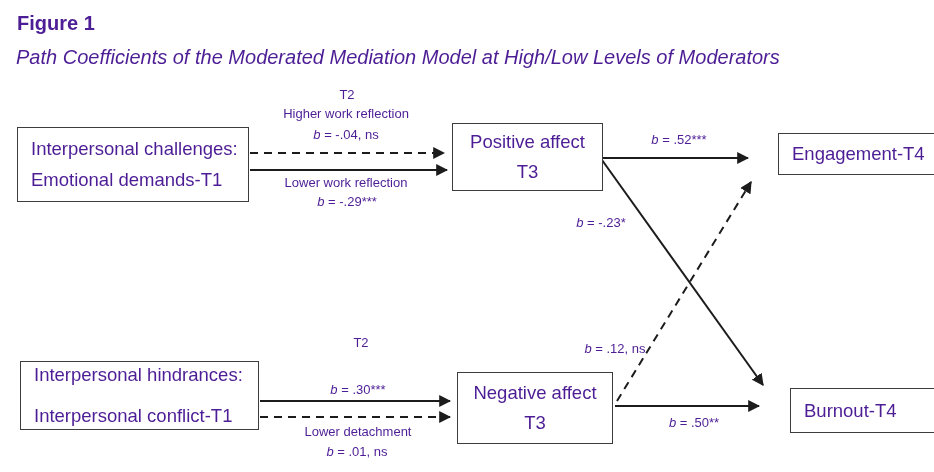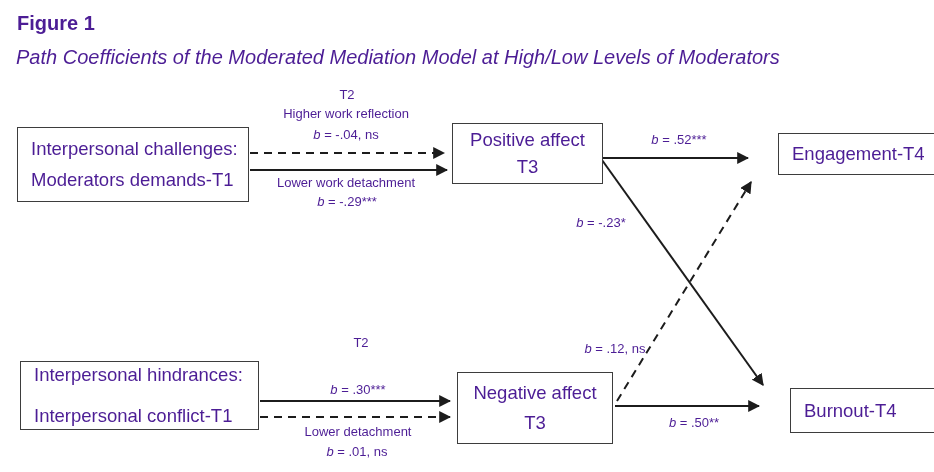--- a/index.html
+++ b/index.html
@@ -58,24 +58,24 @@
     <line x1="603" y1="158" x2="748" y2="158" stroke="#1c1c1c" stroke-width="2" marker-end="url(#arrow)"></line>
     <line x1="602" y1="160" x2="763" y2="385" stroke="#1c1c1c" stroke-width="2" marker-end="url(#arrow)"></line>
     <line x1="617" y1="401" x2="751" y2="182" stroke="#1c1c1c" stroke-width="2" stroke-dasharray="8 6" marker-end="url(#arrow)"></line>
     <line x1="260" y1="401" x2="450" y2="401" stroke="#1c1c1c" stroke-width="2" marker-end="url(#arrow)"></line>
     <line x1="260" y1="417" x2="450" y2="417" stroke="#1c1c1c" stroke-width="2" stroke-dasharray="8 6" marker-end="url(#arrow)"></line>
     <line x1="615" y1="406" x2="759" y2="406" stroke="#1c1c1c" stroke-width="2" marker-end="url(#arrow)"></line>
   </svg>
 
   <div class="box left-text" style="left:17px;top:127px;width:232px;height:75px;">
     <div>Interpersonal challenges:</div>
-    <div>Moderators demands-T1</div>
+    <div>Emotional demands-T1</div>
   </div>
 
-  <div class="box center-text" style="left:452px;top:123px;width:151px;height:61px;">
+  <div class="box center-text" style="left:452px;top:123px;width:151px;height:68px;">
     <div>Positive affect</div>
     <div>T3</div>
   </div>
 
   <div class="box single" style="left:754px;top:133px;width:166px;height:42px;">
     <div>Engagement-T4</div>
   </div>
 
   <div class="box left-text" style="left:20px;top:361px;width:239px;height:69px;gap:17px;">
     <div>Interpersonal hindrances:</div>
@@ -89,21 +89,21 @@
 
   <div class="box single" style="left:766px;top:388px;width:154px;height:45px;">
     <div>Burnout-T4</div>
   </div>
 
   <div class="lbl" style="left:347px;top:94px;">T2</div>
   <div class="lbl" style="left:346px;top:113px;">Higher work reflection</div>
   <div class="lbl" style="left:346px;top:134px;">
     <i>b</i><span> = -.04, ns</span>
   </div>
-  <div class="lbl" style="left:346px;top:182px;">Lower work detachment</div>
+  <div class="lbl" style="left:346px;top:182px;">Lower work reflection</div>
   <div class="lbl" style="left:347px;top:201px;">
     <i>b</i><span> = -.29***</span>
   </div>
 
   <div class="lbl" style="left:361px;top:342px;">T2</div>
   <div class="lbl" style="left:358px;top:389px;">
     <i>b</i><span> = .30***</span>
   </div>
   <div class="lbl" style="left:358px;top:431px;">Lower detachment</div>
   <div class="lbl" style="left:357px;top:451px;">

